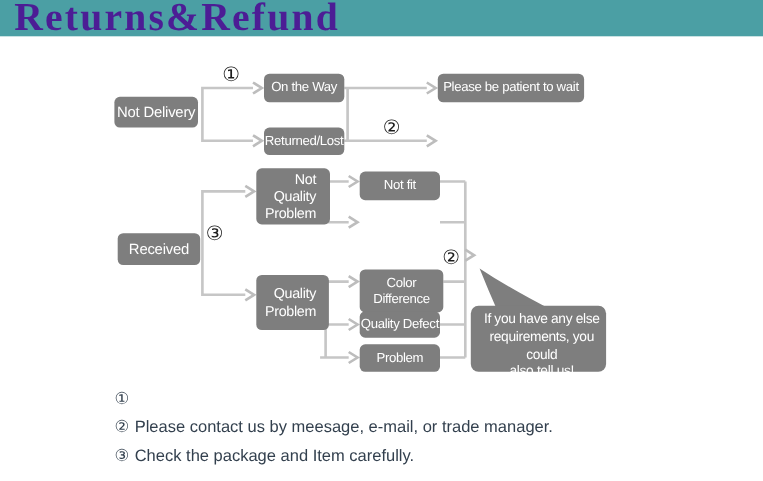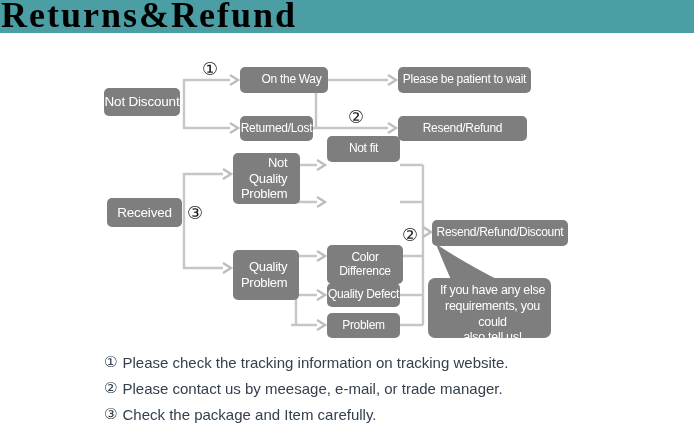--- a/index.html
+++ b/index.html
@@ -1,20 +1,20 @@
 <!DOCTYPE html>
 <html><head>
 <meta charset="utf-8">
 <style>
   html,body{margin:0;padding:0;background:#fff;}
   .stage{position:relative;width:694px;height:437px;background:#ffffff;overflow:hidden;
          font-family:"Liberation Sans",sans-serif;}
   .banner{position:absolute;left:0;top:0;width:694px;height:33px;background:#4b9fa4;}
-  .banner h1{margin:0;padding-left:1px;font-family:"Liberation Serif",serif;font-weight:bold;
-             font-size:36px;line-height:31px;color:#000000;letter-spacing:2px;white-space:nowrap;}
+  .banner h1{margin:0;padding-left:13px;font-family:"Liberation Serif",serif;font-weight:bold;
+             font-size:36px;line-height:31px;color:#4c1d95;letter-spacing:2px;white-space:nowrap;}
   svg.connectors{position:absolute;left:0;top:0;z-index:1;}
   .node{position:absolute;z-index:2;background:#7e7e7e;color:#fff;border-radius:5px;
         display:flex;align-items:center;justify-content:center;text-align:center;
         font-size:12px;letter-spacing:-0.3px;white-space:pre-line;line-height:1.15;}
   .node.lg{font-size:13.5px;letter-spacing:-0.2px;}
   .node.ml{justify-content:flex-start;text-align:right;padding-left:8px;font-size:13px;line-height:1.2;}
   .marker{position:absolute;z-index:3;font-family:"DejaVu Sans",sans-serif;font-size:18px;
           line-height:1;color:#1d1d1d;}
   .bubble{position:absolute;z-index:2;left:428px;top:278px;width:123px;height:60px;
           background:#7e7e7e;color:#fff;border-radius:7px;box-sizing:border-box;
@@ -52,50 +52,47 @@
       <polyline points="317,160 325,165 317,170"></polyline>
       <polyline points="317,197 325,202 317,207"></polyline>
       <polyline points="317,251 325,256 317,261"></polyline>
       <polyline points="317,290 325,295 317,300"></polyline>
       <polyline points="317,320 325,325 317,330"></polyline>
       <polyline points="423,227 431,232 423,237"></polyline>
     </g>
     <path d="M436,244 Q444,264 452,282 L502,282 Q463,262 436,244 Z" fill="#7e7e7e"></path>
   </svg>
 
-  <div class="node lg" style="left:104px;top:88px;width:76px;height:28px;">Not Discount</div>
-  <div class="node" style="left:240px;top:67px;width:73px;height:26px;padding-left:15px;">On the Way</div>
+  <div class="node lg" style="left:104px;top:88px;width:76px;height:28px;">Not Delivery</div>
+  <div class="node" style="left:240px;top:67px;width:73px;height:26px;">On the Way</div>
   <div class="node" style="left:240px;top:116px;width:73px;height:25px;">Returned/Lost</div>
   <div class="node" style="left:398px;top:67px;width:133px;height:26px;">Please be patient to wait</div>
-  <div class="node" style="left:398px;top:116px;width:129px;height:25px;">Resend/Refund</div>
-  <div class="node lg" style="left:107px;top:198px;width:75px;height:29px;">Received</div>
+  <div class="node lg" style="left:107px;top:212px;width:75px;height:29px;">Received</div>
   <div class="node ml" style="left:233px;top:153px;width:59px;height:51px;">Not
 Quality
 Problem</div>
-  <div class="node" style="left:327px;top:136px;width:73px;height:26px;">Not fit</div>
+  <div class="node" style="left:327px;top:156px;width:73px;height:26px;">Not fit</div>
   <div class="node ml" style="left:233px;top:250px;width:58px;height:50px;">Quality
 Problem</div>
   <div class="node" style="left:327px;top:245px;width:76px;height:39px;">Color Difference</div>
   <div class="node" style="left:327px;top:283px;width:73px;height:24px;text-align:center;">Quality Defect</div>
   <div class="node" style="left:327px;top:313px;width:73px;height:25px;">Problem</div>
-  <div class="node" style="left:432px;top:220px;width:136px;height:26px;">Resend/Refund/Discount</div>
 
   <div class="marker" style="left:202px;top:60px;">①</div>
   <div class="marker" style="left:348px;top:108px;">②</div>
   <div class="marker" style="left:187px;top:204px;">③</div>
   <div class="marker" style="left:402px;top:226px;">②</div>
 
   <div class="bubble">If you have any else
 requirements, you could
 also tell us!</div>
 
   <div class="footnotes">
     <div class="fn">
       <span class="fn-num">①</span>
-      <span>Please check the tracking information on tracking website.</span>
     </div>
     <div class="fn">
       <span class="fn-num">②</span>
       <span>Please contact us by meesage, e-mail, or trade manager.</span>
     </div>
     <div class="fn">
       <span class="fn-num">③</span>
       <span>Check the package and Item carefully.</span>
     </div>
   </div>

